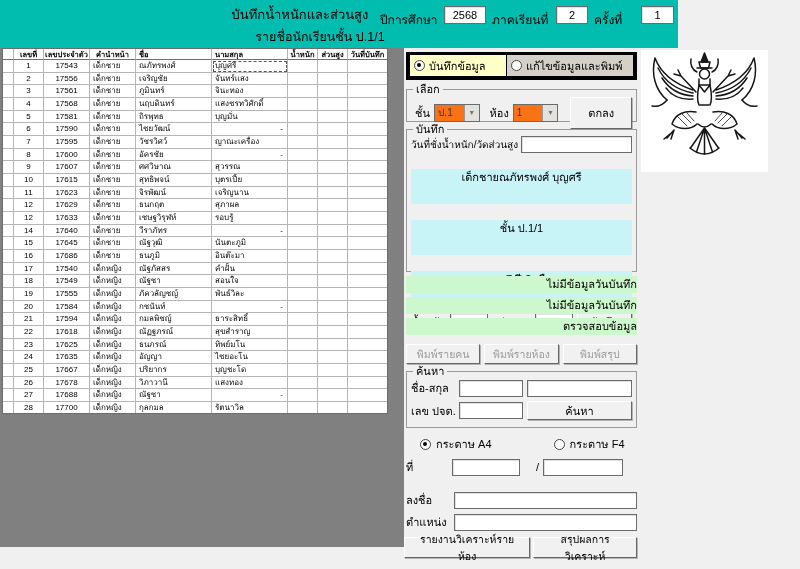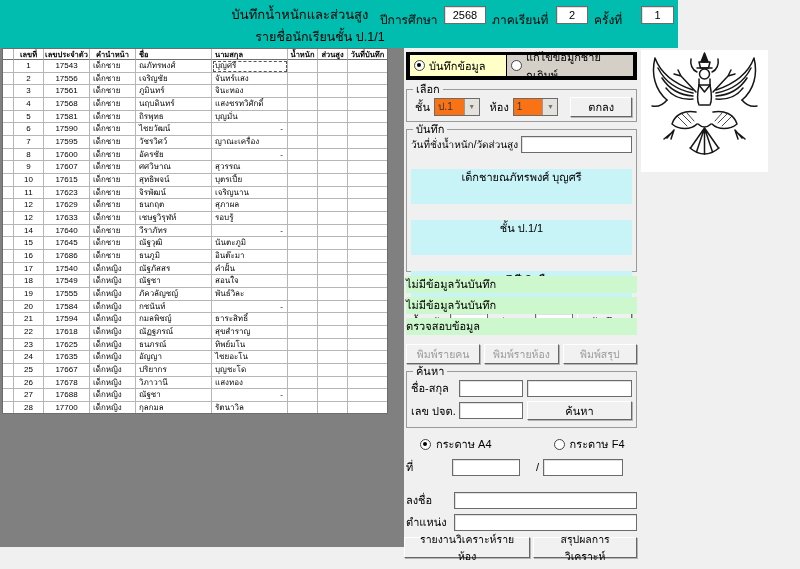--- a/index.html
+++ b/index.html
@@ -57,21 +57,21 @@
          font-size:10px;line-height:16px;padding-left:3px;box-sizing:border-box;color:#333}
   .combo .arrow{position:absolute;right:0;top:0;width:14px;height:100%;background:#e4e2dd;
                 border-left:1px solid #9a9a9a;font-size:7px;color:#777;text-align:center;line-height:16px}
   .btn{background:#f1f1f1;border:1px solid;border-color:#fff #666 #666 #fff;
        box-shadow:1px 1px 0 #40404055;font-size:11px;text-align:center;
        display:flex;align-items:center;justify-content:center;box-sizing:border-box;cursor:default}
   .btn.dis{color:#9b9b9b}
 
   .cyan{background:#c8f4f8;height:35px;margin-top:16px;text-align:center;font-size:11px;
         line-height:17px;overflow:hidden}
-  .green{left:406px;width:231px;height:17px;background:#cdf8cd;text-align:left;
+  .green{left:406px;width:231px;height:17px;background:#cdf8cd;text-align:right;
          font-size:11px;line-height:17px}
   .printrow{left:406px;top:344px;width:231px;height:20px;display:flex;gap:4px}
   .printrow .btn{flex:1;font-size:10.5px}
 
   .paper-row{left:412px;top:437px;width:225px;height:14px;display:flex;align-items:center;font-size:11px}
   .footer-btns{left:404px;top:537px;width:233px;height:21px;display:flex;gap:3px}
   .footer-btns .btn{font-size:10.5px}
 
   .garuda-box{left:641px;top:50px;width:127px;height:122px;background:#fff}
 </style>
@@ -415,38 +415,38 @@
     </div>
 </div>
 
 <div class="abs blackbox">
   <div class="chip chip1">
     <span class="radio sel"></span>
     <span>บันทึกข้อมูล</span>
   </div>
   <div class="chip chip2">
     <span class="radio"></span>
-    <span>แก้ไขข้อมูกชายณภิมพ์</span>
+    <span>แก้ไขข้อมูลและพิมพ์</span>
   </div>
 </div>
 
 <fieldset class="frame fs-select">
   <legend>เลือก</legend>
   <div class="row" style="margin-top:1px;padding-left:4px">
     <span class="lbl">ชั้น</span>
     <div class="combo">
       <span>ป.1</span>
       <span class="arrow">▼</span>
     </div>
     <span class="lbl" style="margin-left:6px">ห้อง</span>
     <div class="combo">
       <span>1</span>
       <span class="arrow">▼</span>
     </div>
-    <button class="btn" style="margin-left:8px;width:62px;height:20px">ตกลง</button>
+    <button class="btn" style="margin-left:8px;width:62px;height:32px">ตกลง</button>
   </div>
 </fieldset>
 
 <fieldset class="frame fs-record">
   <legend>บันทึก</legend>
   <div class="row" style="gap:3px">
     <span class="lbl" style="font-size:10px">วันที่ชั่งน้ำหนัก/วัดส่วนสูง</span>
     <input class="field" style="flex: 1 1 0%; height: 17px; min-width: 0px;">
   </div>
   <div class="cyan">เด็กชายณภัทรพงศ์  บุญศรี</div>

